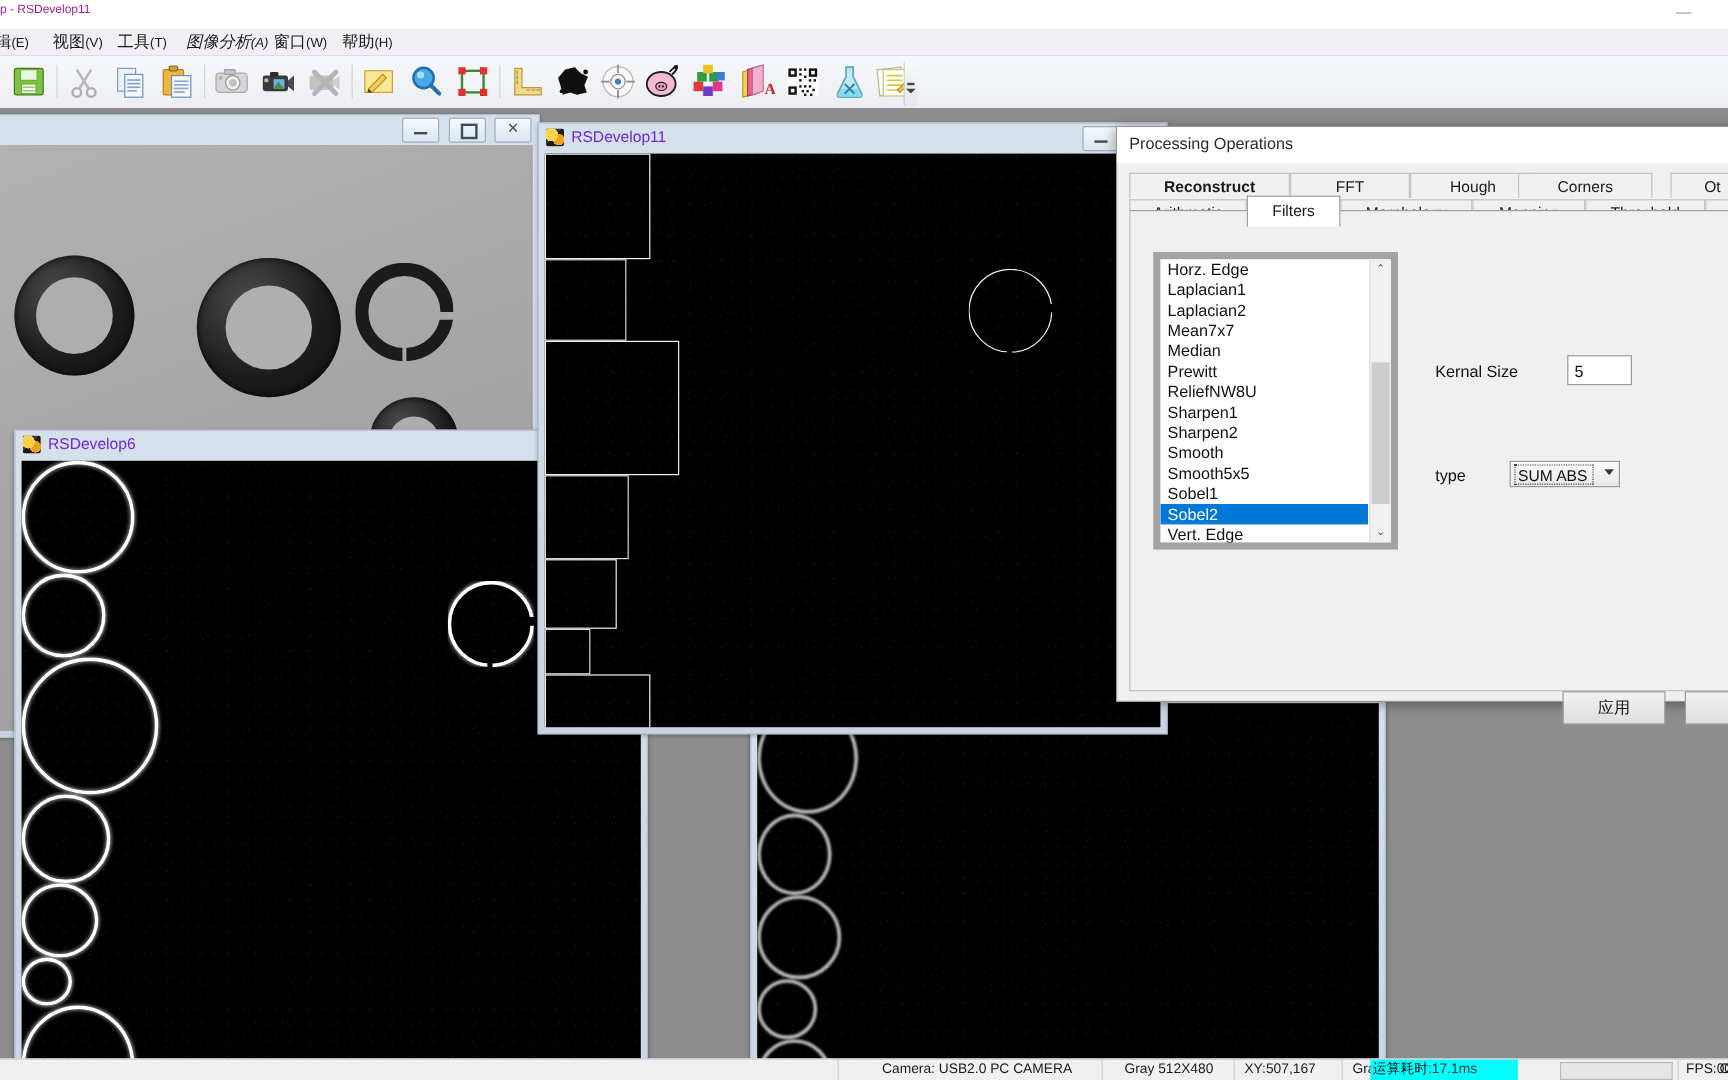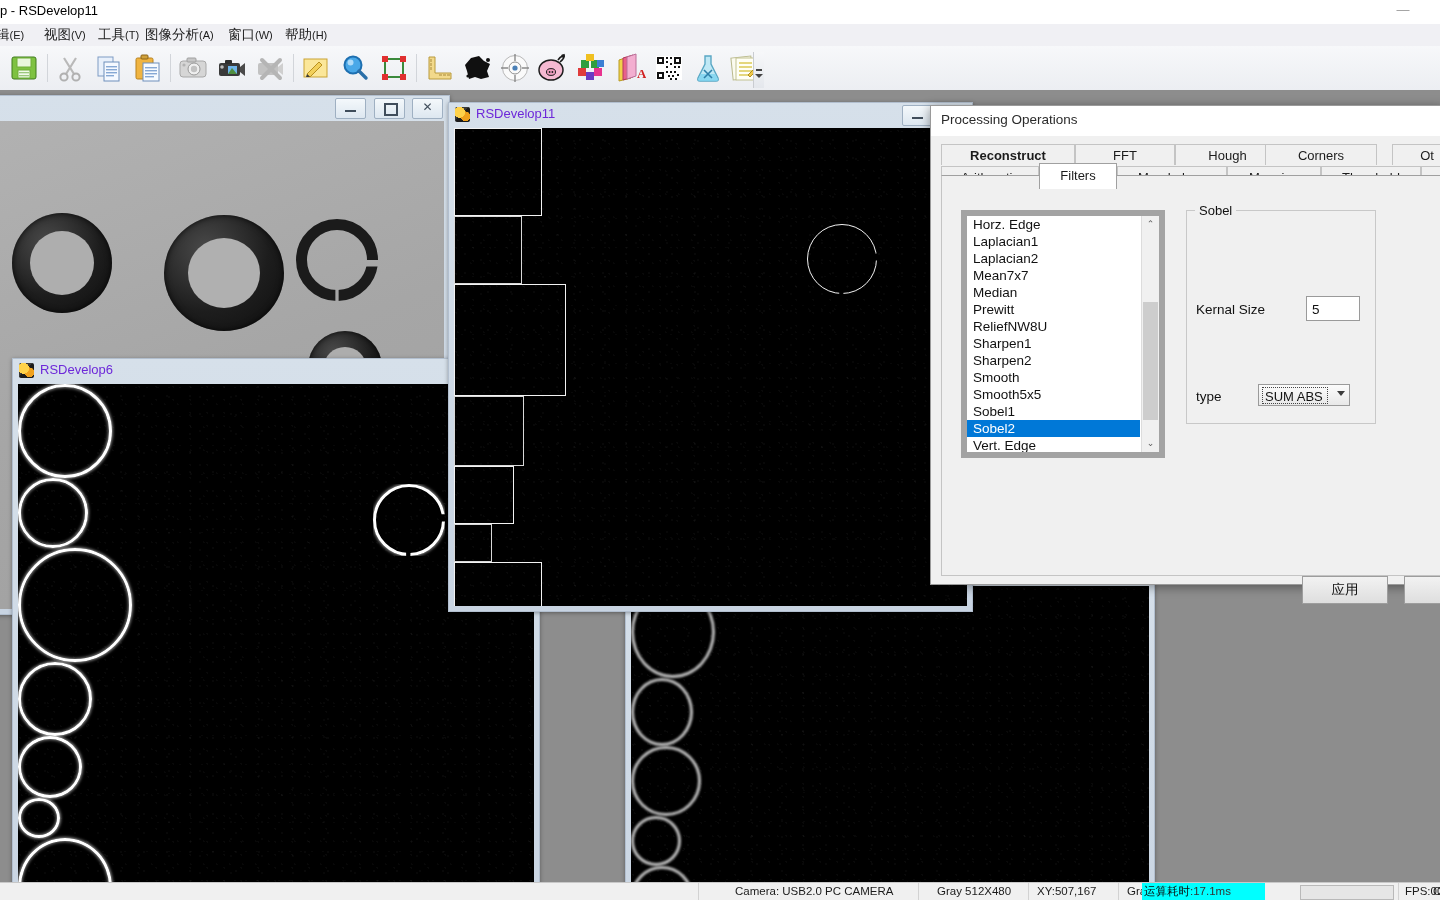--- a/index.html
+++ b/index.html
@@ -9,21 +9,21 @@
     background:#8d8d8d;
     -webkit-font-smoothing:antialiased;
   }
   
   #app-titlebar{
     position:absolute;left:0;top:0;width:1440px;height:24px;
     background:#ffffff;
     border-bottom:1px solid #f0f0f0;
   }
   #app-title{
-    position:absolute;left:0;top:3px;font-size:13px;color:#000000;
+    position:absolute;left:0;top:3px;font-size:10px;color:#a21caf;
     white-space:nowrap;
   }
   #win-min{
     position:absolute;right:22px;top:4px;width:30px;height:16px;
     color:#9a9a9a;font-size:13px;text-align:center;line-height:12px;
   }
   #menubar{
     position:absolute;left:0;top:24px;width:1440px;height:22px;
     background:#f0f0f4;border-bottom:1px solid #1d4ed8;
   }
@@ -237,21 +237,21 @@
 <div id="menubar">
   <div class="mi" style="left:-4px;">
     <span>辑</span><span class="mn">(E)</span>
   </div>
   <div class="mi" style="left:44px;">
     <span>视图</span><span class="mn">(V)</span>
   </div>
   <div class="mi" style="left:98px;">
     <span>工具</span><span class="mn">(T)</span>
   </div>
-  <div class="mi" style="left:145px;">
+  <div class="mi" style="left:155px;font-style:italic;">
     <span>图像分析</span><span class="mn">(A)</span>
   </div>
   <div class="mi" style="left:228px;">
     <span>窗口</span><span class="mn">(W)</span>
   </div>
   <div class="mi" style="left:285px;">
     <span>帮助</span><span class="mn">(H)</span>
   </div>
 </div>
 
@@ -625,23 +625,20 @@
         <div class="fitem sel">Sobel2</div>
         <div class="fitem">Vert. Edge</div>
       </div>
       <div class="sb">
         <div class="sb-arrow sb-up">⌃</div>
         <div class="sb-thumb"></div>
         <div class="sb-arrow sb-dn">⌄</div>
       </div>
     </div>
 
-    <div class="grp" style="left:244px;top:34px;width:188px;height:212px;">
-      <span class="grp-lbl">Sobel</span>
-    </div>
     <div class="lbl" style="left:254px;top:126px;">Kernal Size</div>
     <div id="kernel-input">5</div>
     <div class="lbl" style="left:254px;top:213px;">type</div>
     <div id="type-combo">
       <div class="val">SUM ABS</div>
       <div class="arw"></div>
     </div>
 
 
     <div class="dbtn" style="left:360px;top:400px;width:86px;">应用</div>

